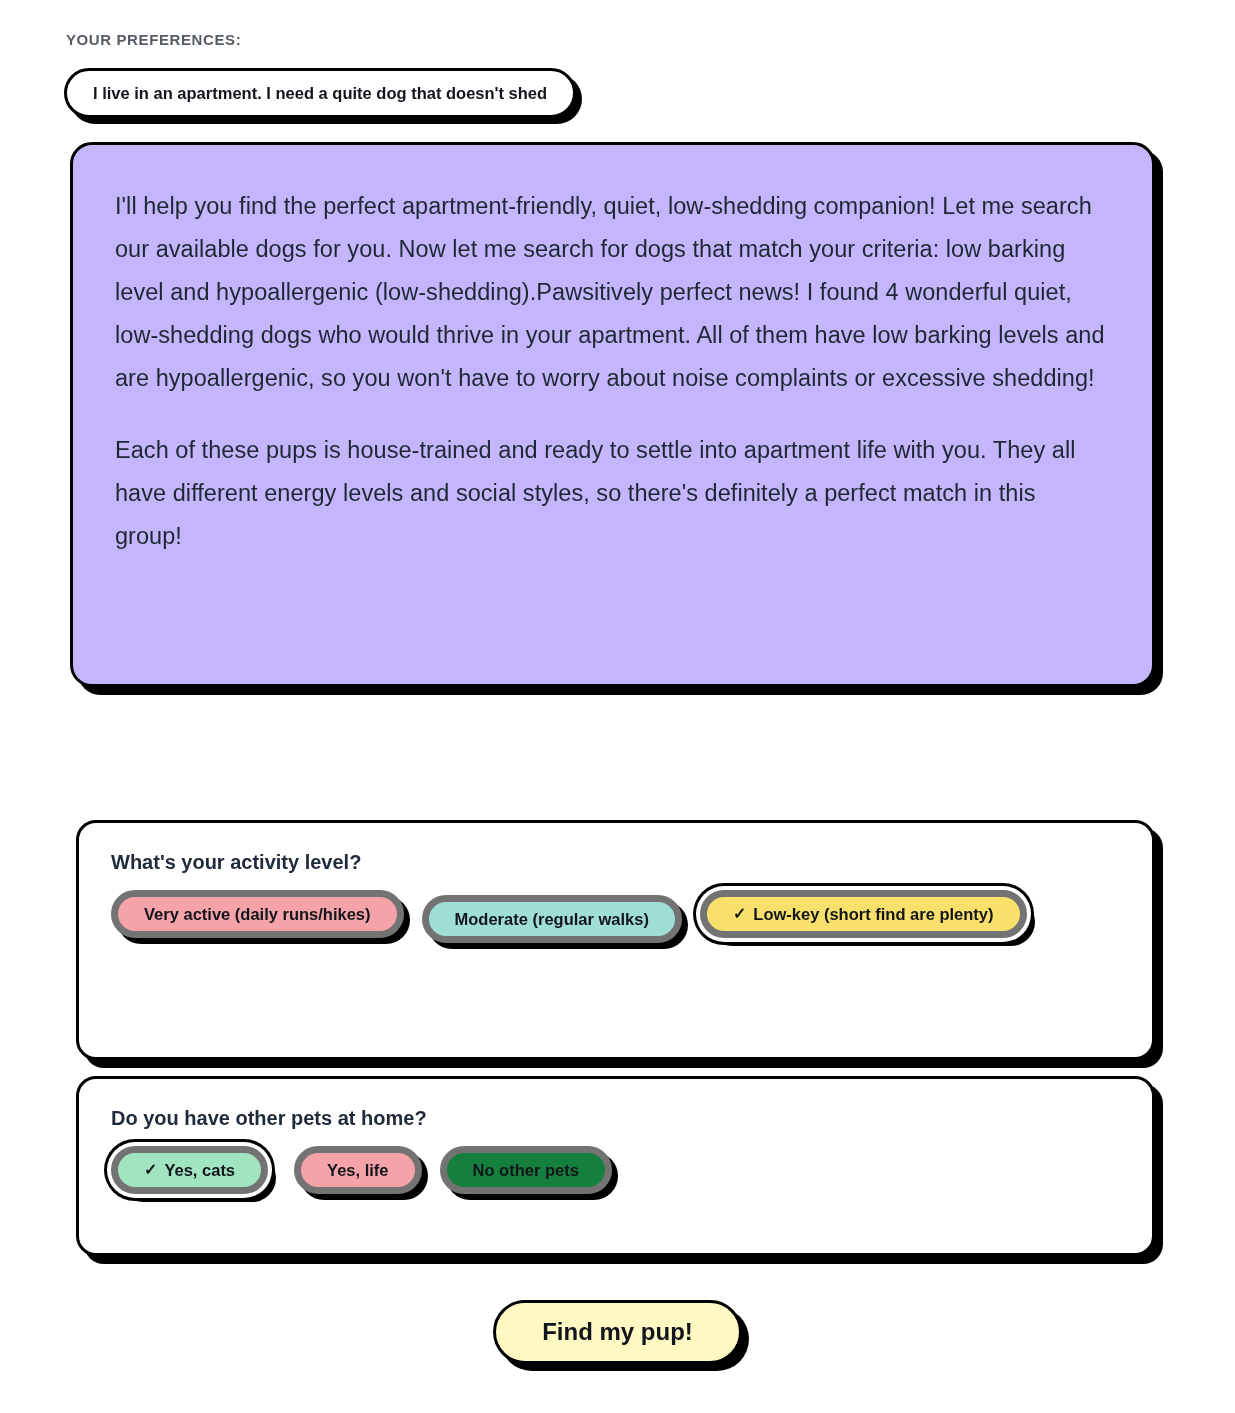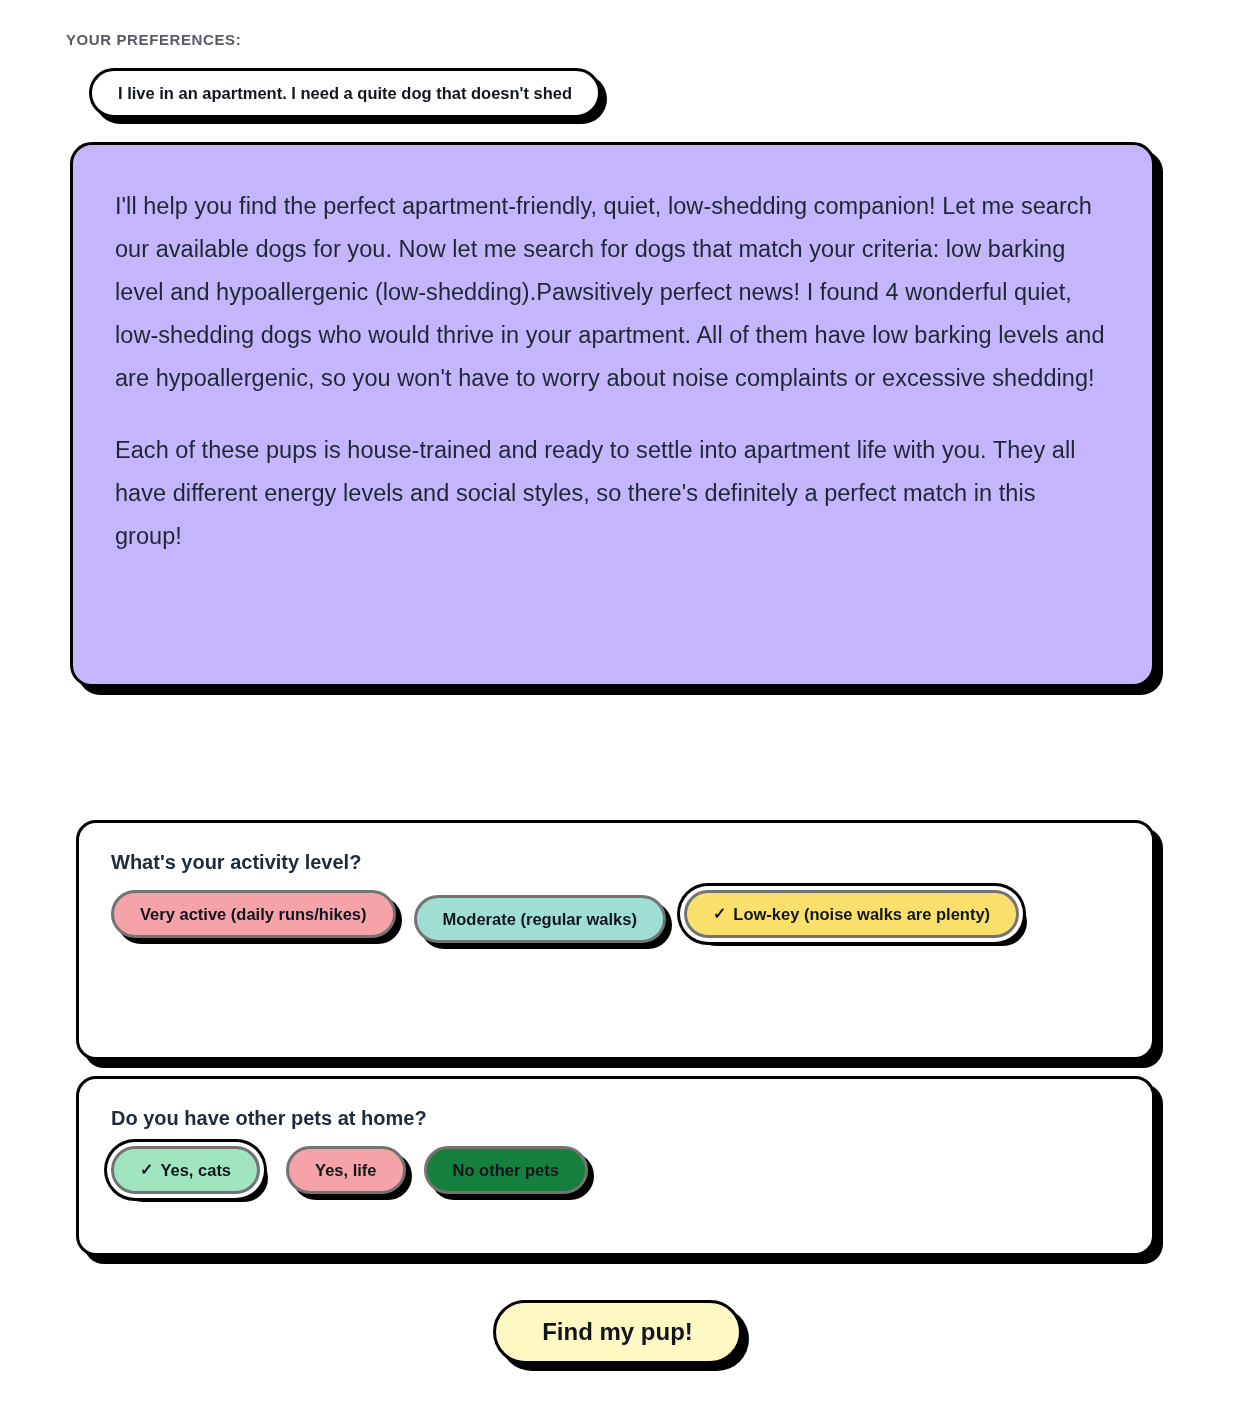--- a/index.html
+++ b/index.html
@@ -32,21 +32,21 @@
     left: 66px;
     top: 31px;
     font-size: 15px;
     font-weight: bold;
     letter-spacing: 0.6px;
     color: #555c63;
   }
 
   .pref-pill {
     position: absolute;
-    left: 89px;
+    left: 64px;
     top: 68px;
     display: inline-flex;
     align-items: center;
     height: 50px;
     padding: 0 26px;
     background: #ffffff;
     border: 3px solid #000000;
     border-radius: 999px;
     box-shadow: 6px 6px 0 #000000;
     font-size: 16.5px;
@@ -120,21 +120,21 @@
   }
 
   
   .chip {
     position: relative;
     display: inline-flex;
     align-items: center;
     justify-content: center;
     height: 48px;
     padding: 0 26px;
-    border: 3px solid #737373;
+    border: 7px solid #737373;
     border-radius: 999px;
     box-shadow: 6px 6px 0 #000000;
     font-size: 16.5px;
     font-weight: bold;
     color: #12161c;
     white-space: nowrap;
     cursor: pointer;
     user-select: none;
   }
 
@@ -201,21 +201,21 @@
     <h2 class="q-title">What's your activity level?</h2>
     <div class="chip-row">
         <div class="chip" style="background: rgb(245, 162, 168);">
           <span>Very active (daily runs/hikes)</span>
         </div>
         <div class="chip" style="background: rgb(159, 223, 211);">
           <span>Moderate (regular walks)</span>
         </div>
         <div class="chip selected" style="background: rgb(249, 224, 107);">
           <span class="check">✓</span>
-          <span>Low-key (noise walks are plenty)</span>
+          <span>Low-key (short find are plenty)</span>
         </div>
       </div>
   </div>
 
   <div class="q-card" id="pets-card">
     <h2 class="q-title">Do you have other pets at home?</h2>
     <div class="chip-row">
         <div class="chip selected" style="background: rgb(160, 229, 192);">
           <span class="check">✓</span>
           <span>Yes, cats</span>

